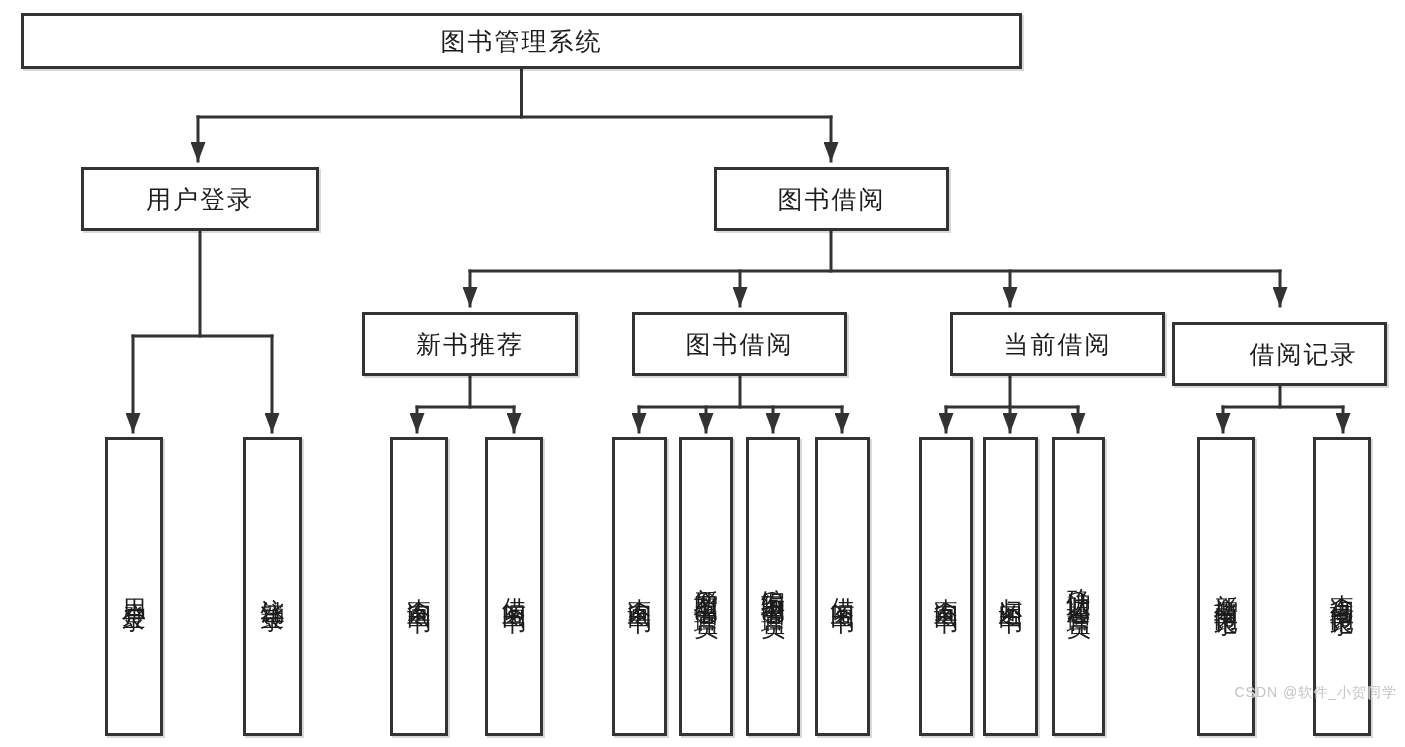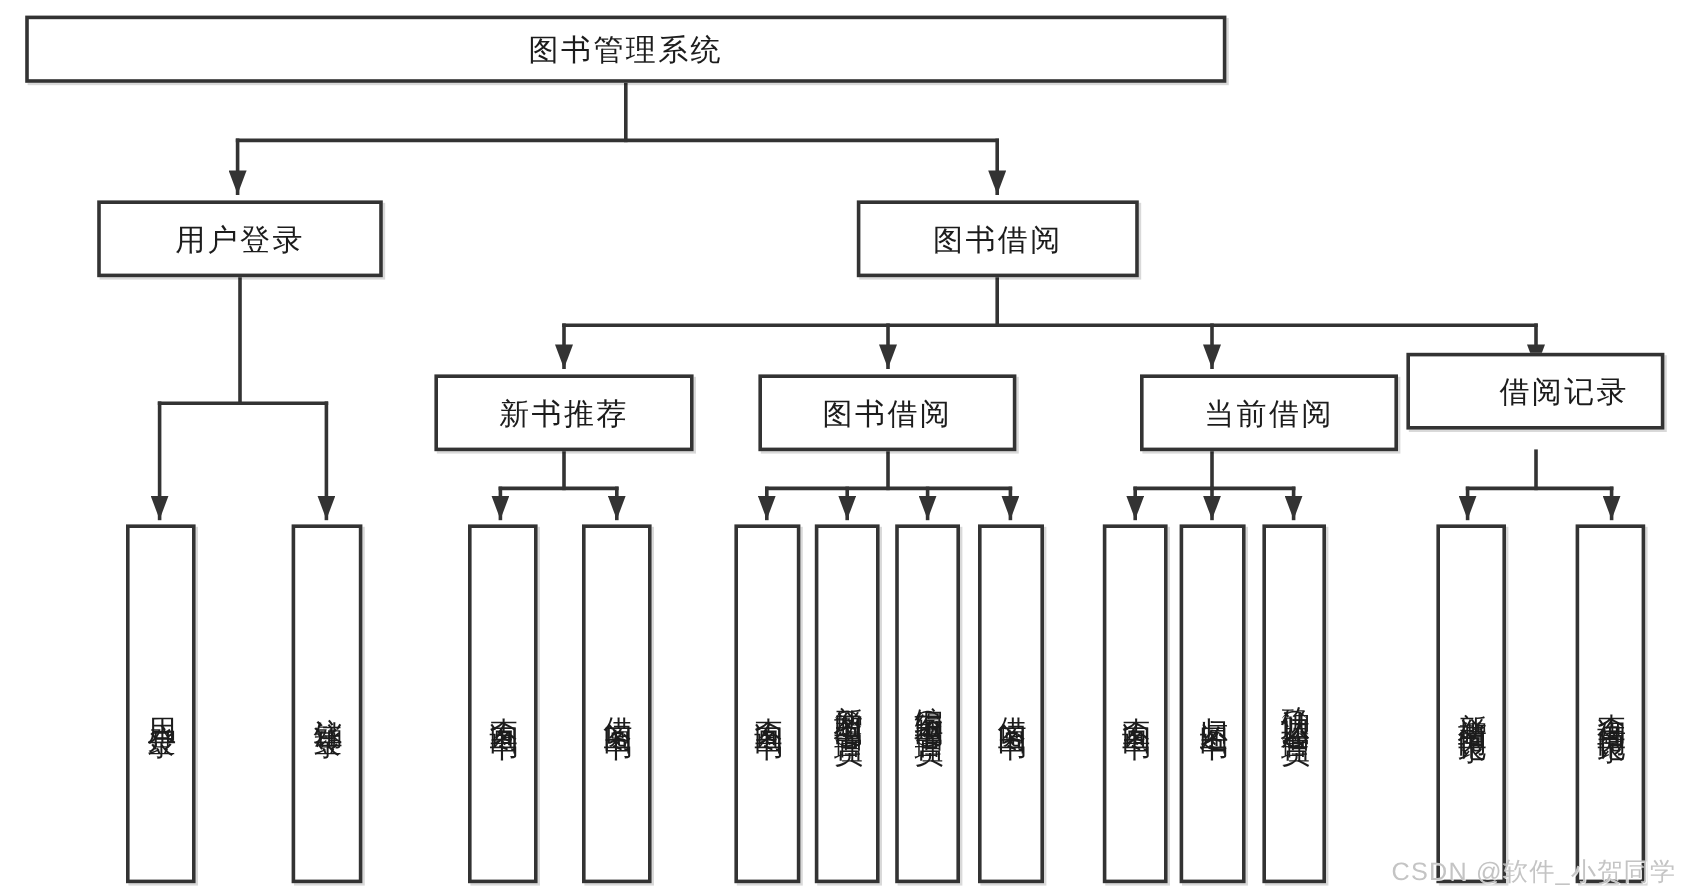--- a/index.html
+++ b/index.html
@@ -27,22 +27,22 @@
   .node .lbl{letter-spacing:2px;white-space:nowrap;}
   .h-node{font-size:25px;}
   .leaf{
     font-size:24px;
   }
   .leaf .lbl{
     writing-mode:vertical-rl;text-orientation:mixed;
     letter-spacing:4px;line-height:1;white-space:nowrap;
   }
   #watermark{
-    position:absolute;z-index:3;right:8px;top:712px;
-    font-size:21px;color:var(--watermark);
+    position:absolute;z-index:3;right:8px;top:684px;
+    font-size:14px;color:var(--watermark);
     text-shadow:1px 1px 0 rgba(255,255,255,0.8);
     letter-spacing:1px;white-space:nowrap;
   }
 </style>
 </head>
 <body>
 
 <div id="stage">
 
   <svg id="connectors" width="1405" height="747" viewBox="0 0 1405 747">
@@ -106,21 +106,21 @@
 
   <div class="node h-node" style="left:362px;top:312px;width:216px;height:64px;">
     <span class="lbl">新书推荐</span>
   </div>
   <div class="node h-node" style="left:632px;top:312px;width:215px;height:64px;">
     <span class="lbl">图书借阅</span>
   </div>
   <div class="node h-node" style="left:902px;top:312px;width:215px;height:64px;margin-left:48px;">
     <span class="lbl">当前借阅</span>
   </div>
-  <div class="node h-node" style="left:1172px;top:294px;width:215px;height:64px;padding-left:48px;">
+  <div class="node h-node" style="left:1172px;top:322px;width:215px;height:64px;padding-left:48px;">
     <span class="lbl">借阅记录</span>
   </div>
 
   <div class="node leaf" style="left:105px;top:437px;width:58px;height:299px;">
     <span class="lbl">用户登录</span>
   </div>
   <div class="node leaf" style="left:243px;top:437px;width:59px;height:299px;">
     <span class="lbl">注销登录</span>
   </div>
 

